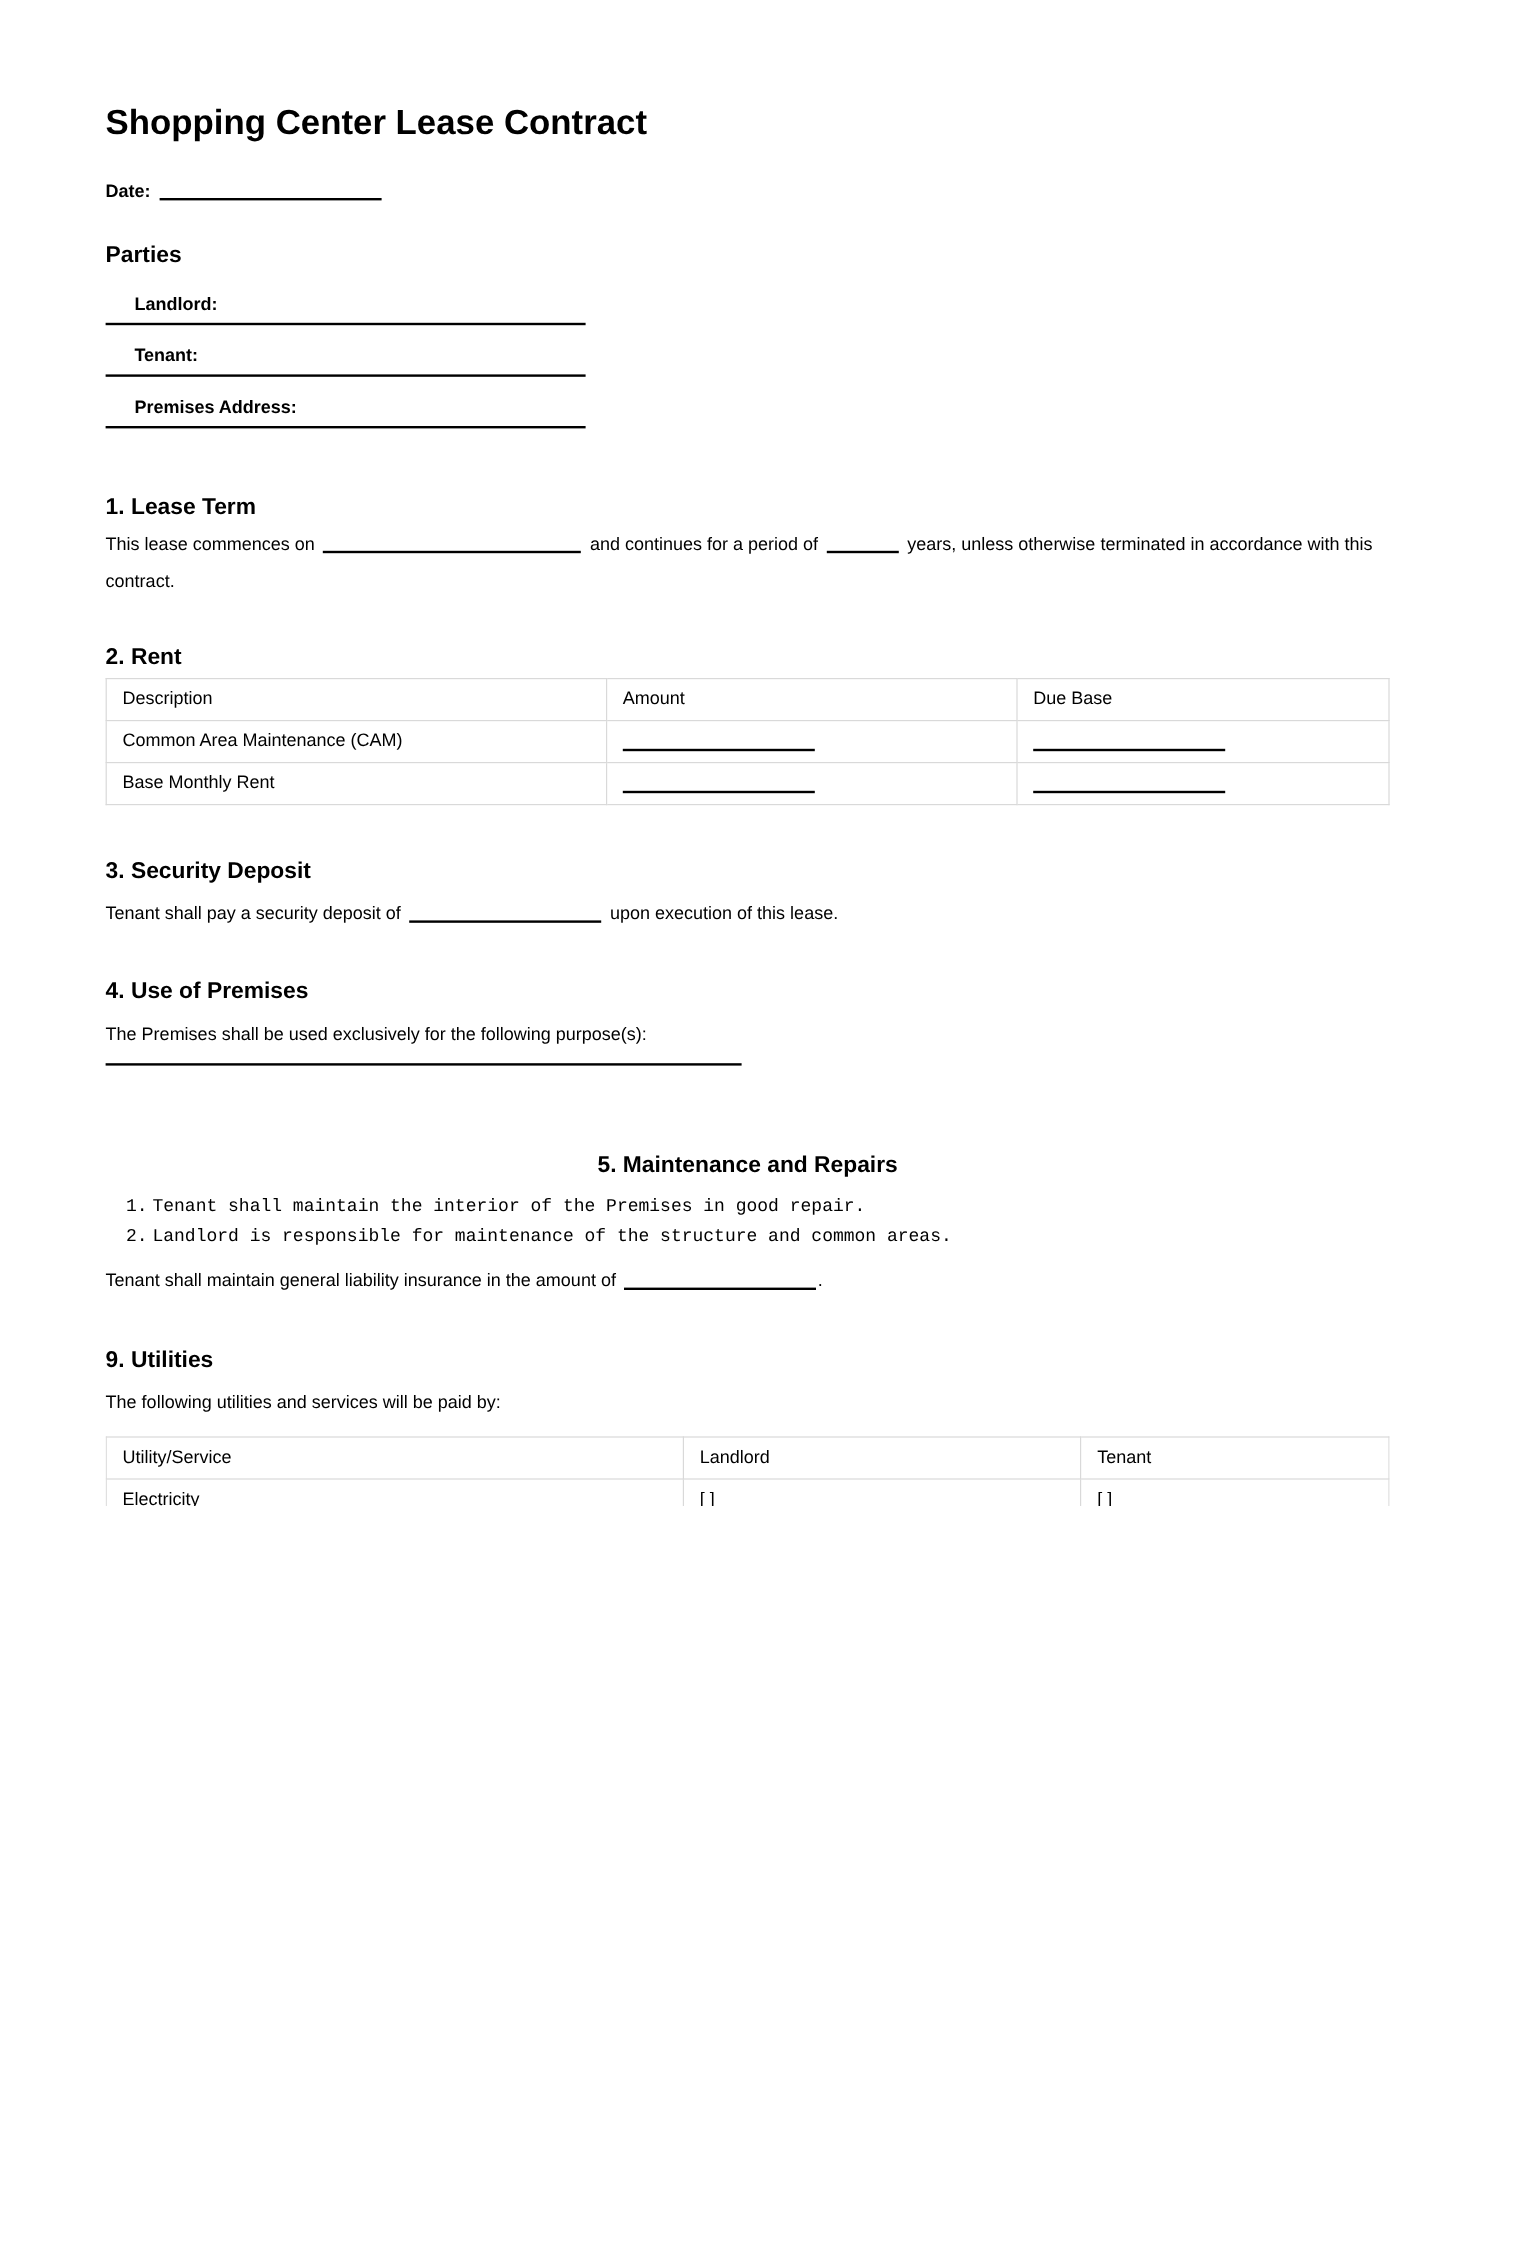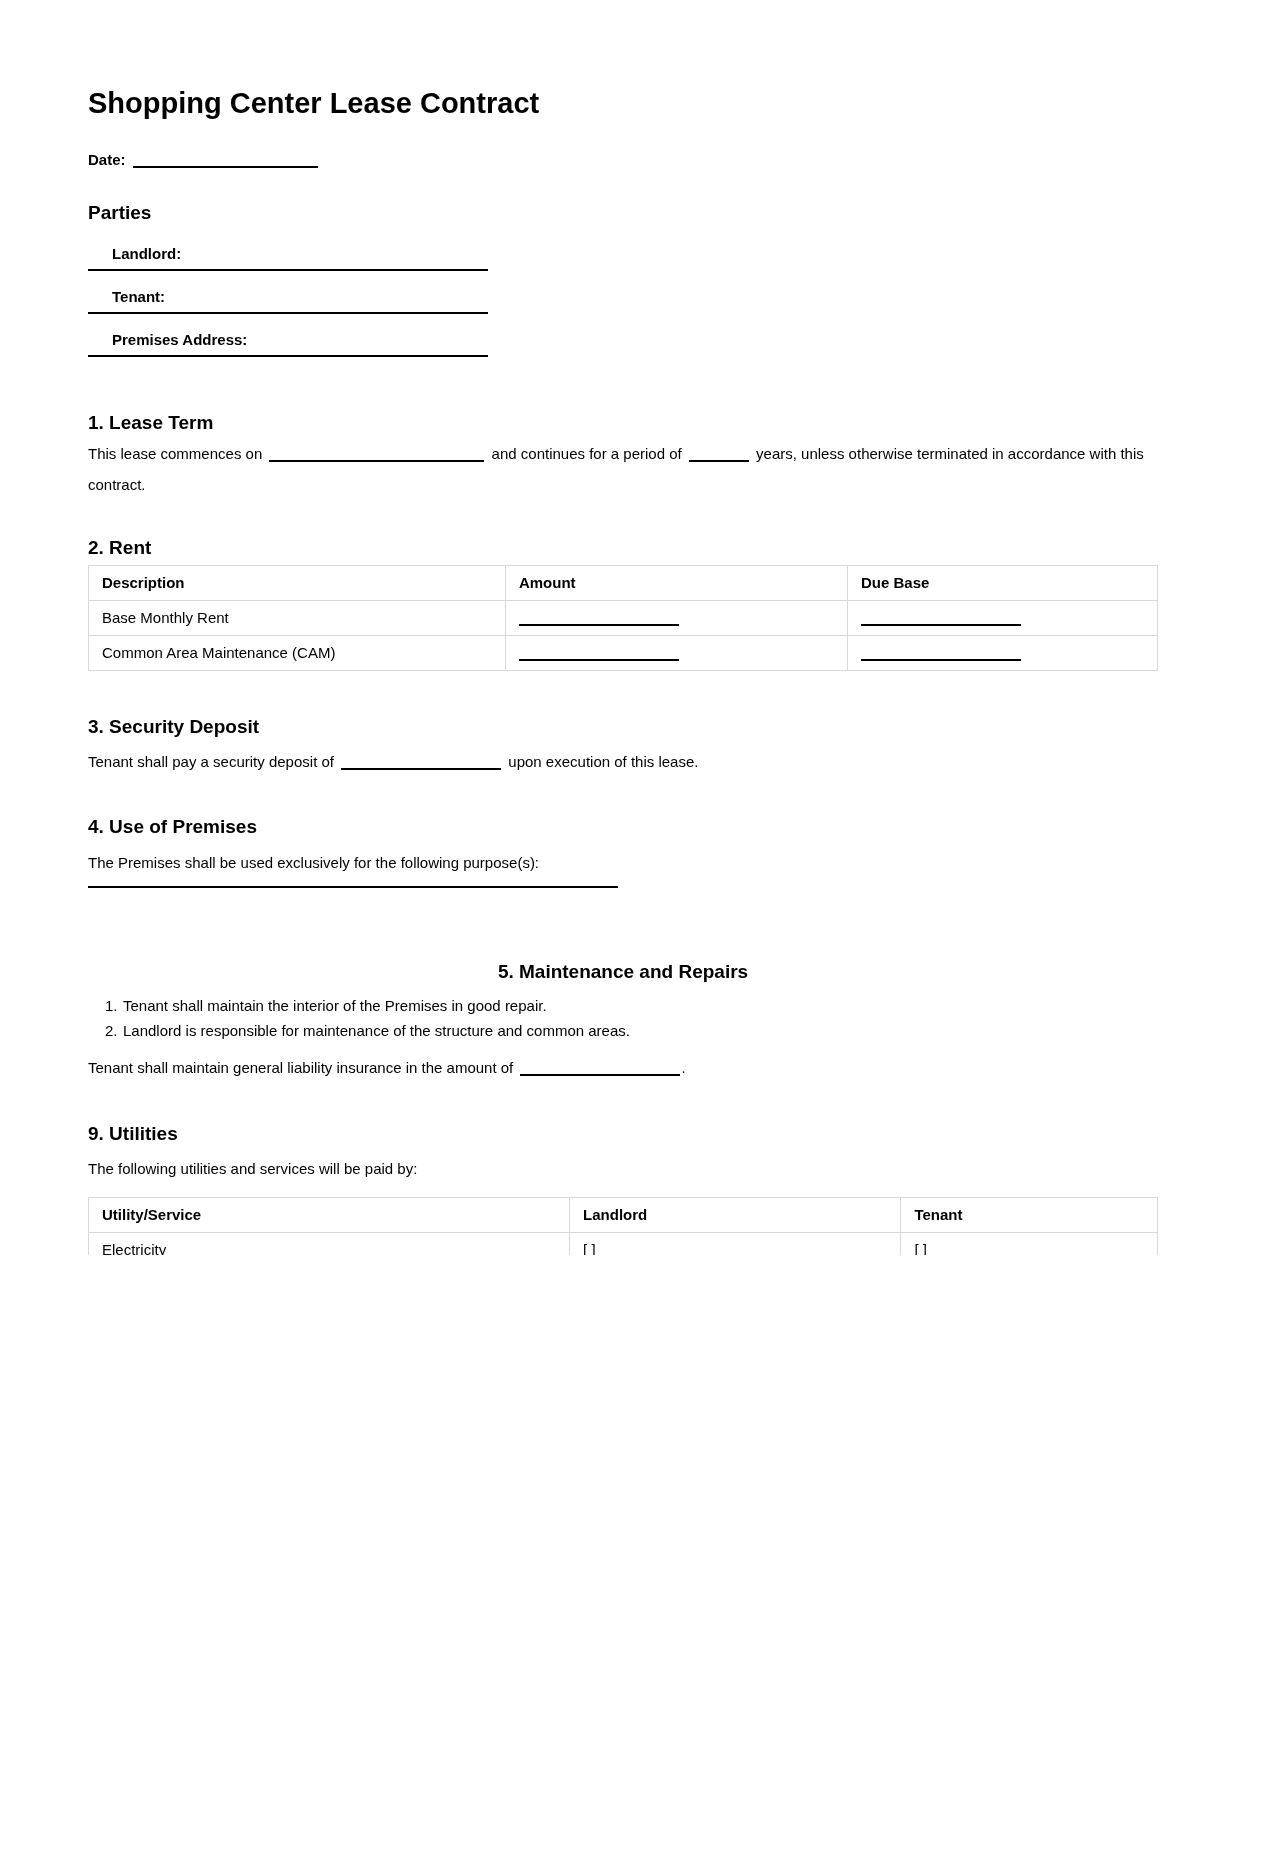--- a/index.html
+++ b/index.html
@@ -90,21 +90,21 @@
     font-size: 15px;
   }
   .doc-table th, .doc-table td {
     border: 1px solid #d9d9d9;
     padding: 7px 13px;
     text-align: left;
     vertical-align: top;
     line-height: 20px;
     font-weight: 400;
   }
-  .doc-table th { font-weight: 700; }
+  .doc-table th { font-weight: 400; }
   .rent-c1 { width: 39%; }
   .rent-c2 { width: 32%; }
   .rent-c3 { width: 29%; }
   .util-c1 { width: 45%; }
   .util-c2 { width: 31%; }
   .util-c3 { width: 24%; }
 
   .cell-blank {
     display: block;
     width: 160px;
@@ -112,20 +112,21 @@
     border-bottom: 2px solid #000;
     margin-top: 4px;
   }
 
   .num-list {
     margin: 10px 0 0 0;
     padding: 0 0 0 17px;
     list-style: none;
     font-size: 15px;
     line-height: 25px;
+    font-family: Liberation Mono, monospace;
   }
   .num-list .li-num { display: inline-block; min-width: 14px; margin-right: 4px; }
 
   .table-clip {
     margin-top: 11px;
     height: 64px;
     overflow: hidden;
   }
 </style>
 </head>
@@ -164,30 +165,30 @@
   <table class="doc-table">
     <thead>
       <tr>
         <th class="rent-c1">Description</th>
         <th class="rent-c2">Amount</th>
         <th class="rent-c3">Due Base</th>
       </tr>
     </thead>
     <tbody>
       <tr>
-        <td>Base Monthly Rent</td>
+        <td>Common Area Maintenance (CAM)</td>
         <td>
             <span class="cell-blank"></span>
           </td>
         <td>
             <span class="cell-blank"></span>
           </td>
       </tr>
       <tr>
-        <td>Common Area Maintenance (CAM)</td>
+        <td>Base Monthly Rent</td>
         <td>
             <span class="cell-blank"></span>
           </td>
         <td>
             <span class="cell-blank"></span>
           </td>
       </tr>
     </tbody>
   </table>
 

